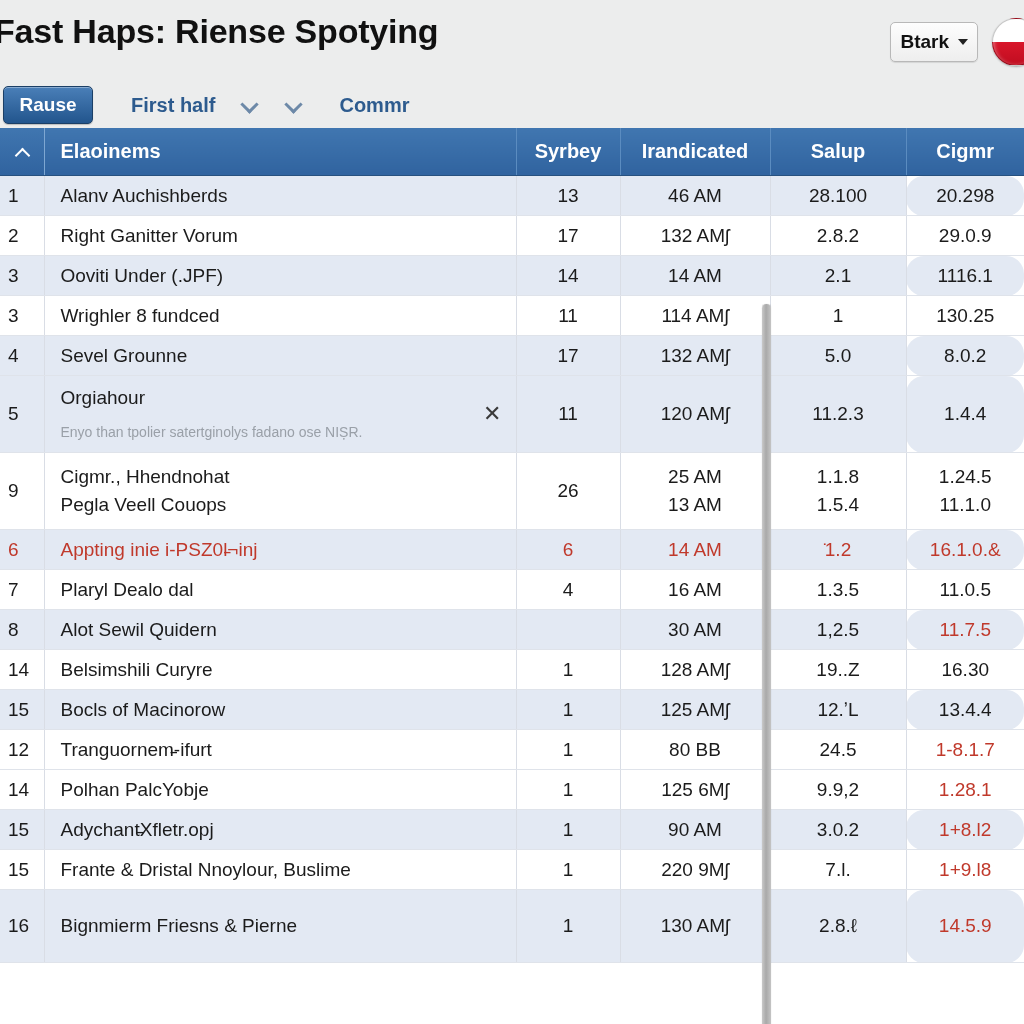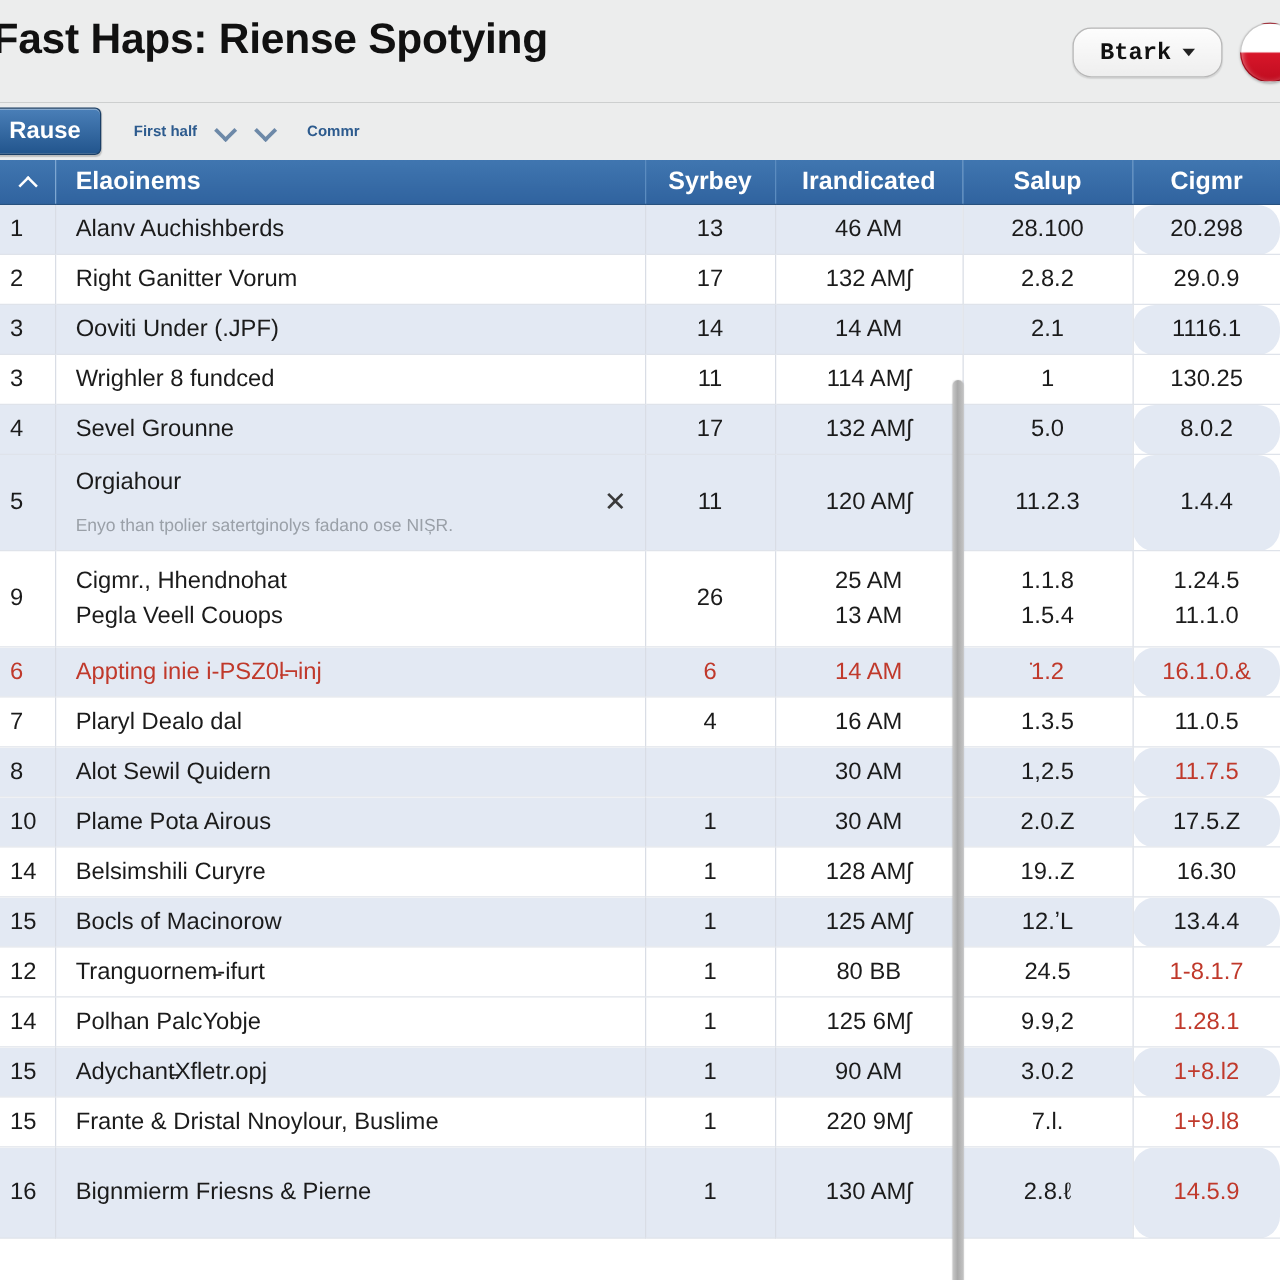--- a/index.html
+++ b/index.html
@@ -45,30 +45,29 @@
     top: 18px;
     display: flex;
     align-items: center;
     gap: 14px;
   }
   .btn-dropdown {
     display: inline-flex;
     align-items: center;
     gap: 9px;
     height: 38px;
-    padding: 0 21px;
+    padding: 0 9px;
     border: 1px solid #b8b8b8;
-    border-radius: 15px;
+    border-radius: 5px;
     background: linear-gradient(#fdfdfd, #eeeeee);
     color: #111;
     font-size: 19px;
     font-weight: bold;
     box-shadow: 0 1px 1px rgba(0,0,0,0.10);
     cursor: pointer;
-    font-family: Liberation Mono, monospace;
   }
   .caret-down {
     width: 0; height: 0;
     border-left: 5px solid transparent;
     border-right: 5px solid transparent;
     border-top: 6px solid #222;
   }
   .flag-badge {
     width: 46px; height: 46px;
     border-radius: 50%;
@@ -78,43 +77,43 @@
     margin-right: -16px;
   }
 
   
   .toolbar {
     position: relative;
     height: 46px;
     background: #eceded;
     display: flex;
     align-items: center;
-    gap: 0px;
-    padding-left: 0px;
+    gap: 12px;
+    padding-left: 12px;
   }
   .btn-primary {
     height: 36px;
     min-width: 64px;
     padding: 0 12px;
     margin-left: -9px;
     display: inline-flex;
     align-items: center;
     justify-content: center;
     border: 1px solid #1b3f66;
     border-radius: 5px;
     background: linear-gradient(#4a7fb8, #22558d);
     color: #ffffff;
     font-size: 19px;
     font-weight: bold;
     box-shadow: inset 0 1px 0 rgba(255,255,255,0.35), 0 1px 1px rgba(0,0,0,0.2);
     cursor: pointer;
   }
   .tool-link {
     color: #2d5b8e;
-    font-size: 12px;
+    font-size: 20px;
     font-weight: bold;
     margin-left: 26px;
     cursor: pointer;
     white-space: nowrap;
     text-align: center;
   }
   .chev {
     margin-left: 14px;
     width: 18px;
     height: 18px;
@@ -153,21 +152,21 @@
   table.grid col.c-a     { width: 104px; }
   table.grid col.c-b     { width: 150px; }
   table.grid col.c-c     { width: 136px; }
   table.grid col.c-d     { width: 118px; }
 
   thead th {
     background: linear-gradient(#4076b0, #30639f);
     color: #ffffff;
     font-size: 20px;
     font-weight: bold;
-    height: 35px;
+    height: 47px;
     padding: 0 14px;
     text-align: center;
     border-right: 1px solid #5b8cc0;
     border-bottom: 1px solid #27517f;
     white-space: nowrap;
   }
   thead th.h-idx {
     padding: 0;
     text-align: center;
     border-right: 1px solid #7ea7d2;
@@ -421,30 +420,20 @@
           <tr class="alt">
             <td class="idx">8</td>
             <td class="name">
               <span class="name-main">Alot Sewil Quidern</span>
             </td>
             <td></td>
             <td>30 AM</td>
             <td>1,2.5</td>
             <td class="last red" style="color: rgb(192, 57, 43);">11.7.5</td>
           </tr>
-          <tr class="alt">
-            <td class="idx">10</td>
-            <td class="name">
-              <span class="name-main">Plame Pota Airous</span>
-            </td>
-            <td>1</td>
-            <td>30 AM</td>
-            <td>2.0.Z</td>
-            <td class="last">17.5.Z</td>
-          </tr>
           <tr>
             <td class="idx">14</td>
             <td class="name">
               <span class="name-main">Belsimshili Curyre</span>
             </td>
             <td>1</td>
             <td>128 AMʃ</td>
             <td>19..Z</td>
             <td class="last">16.30</td>
           </tr>

